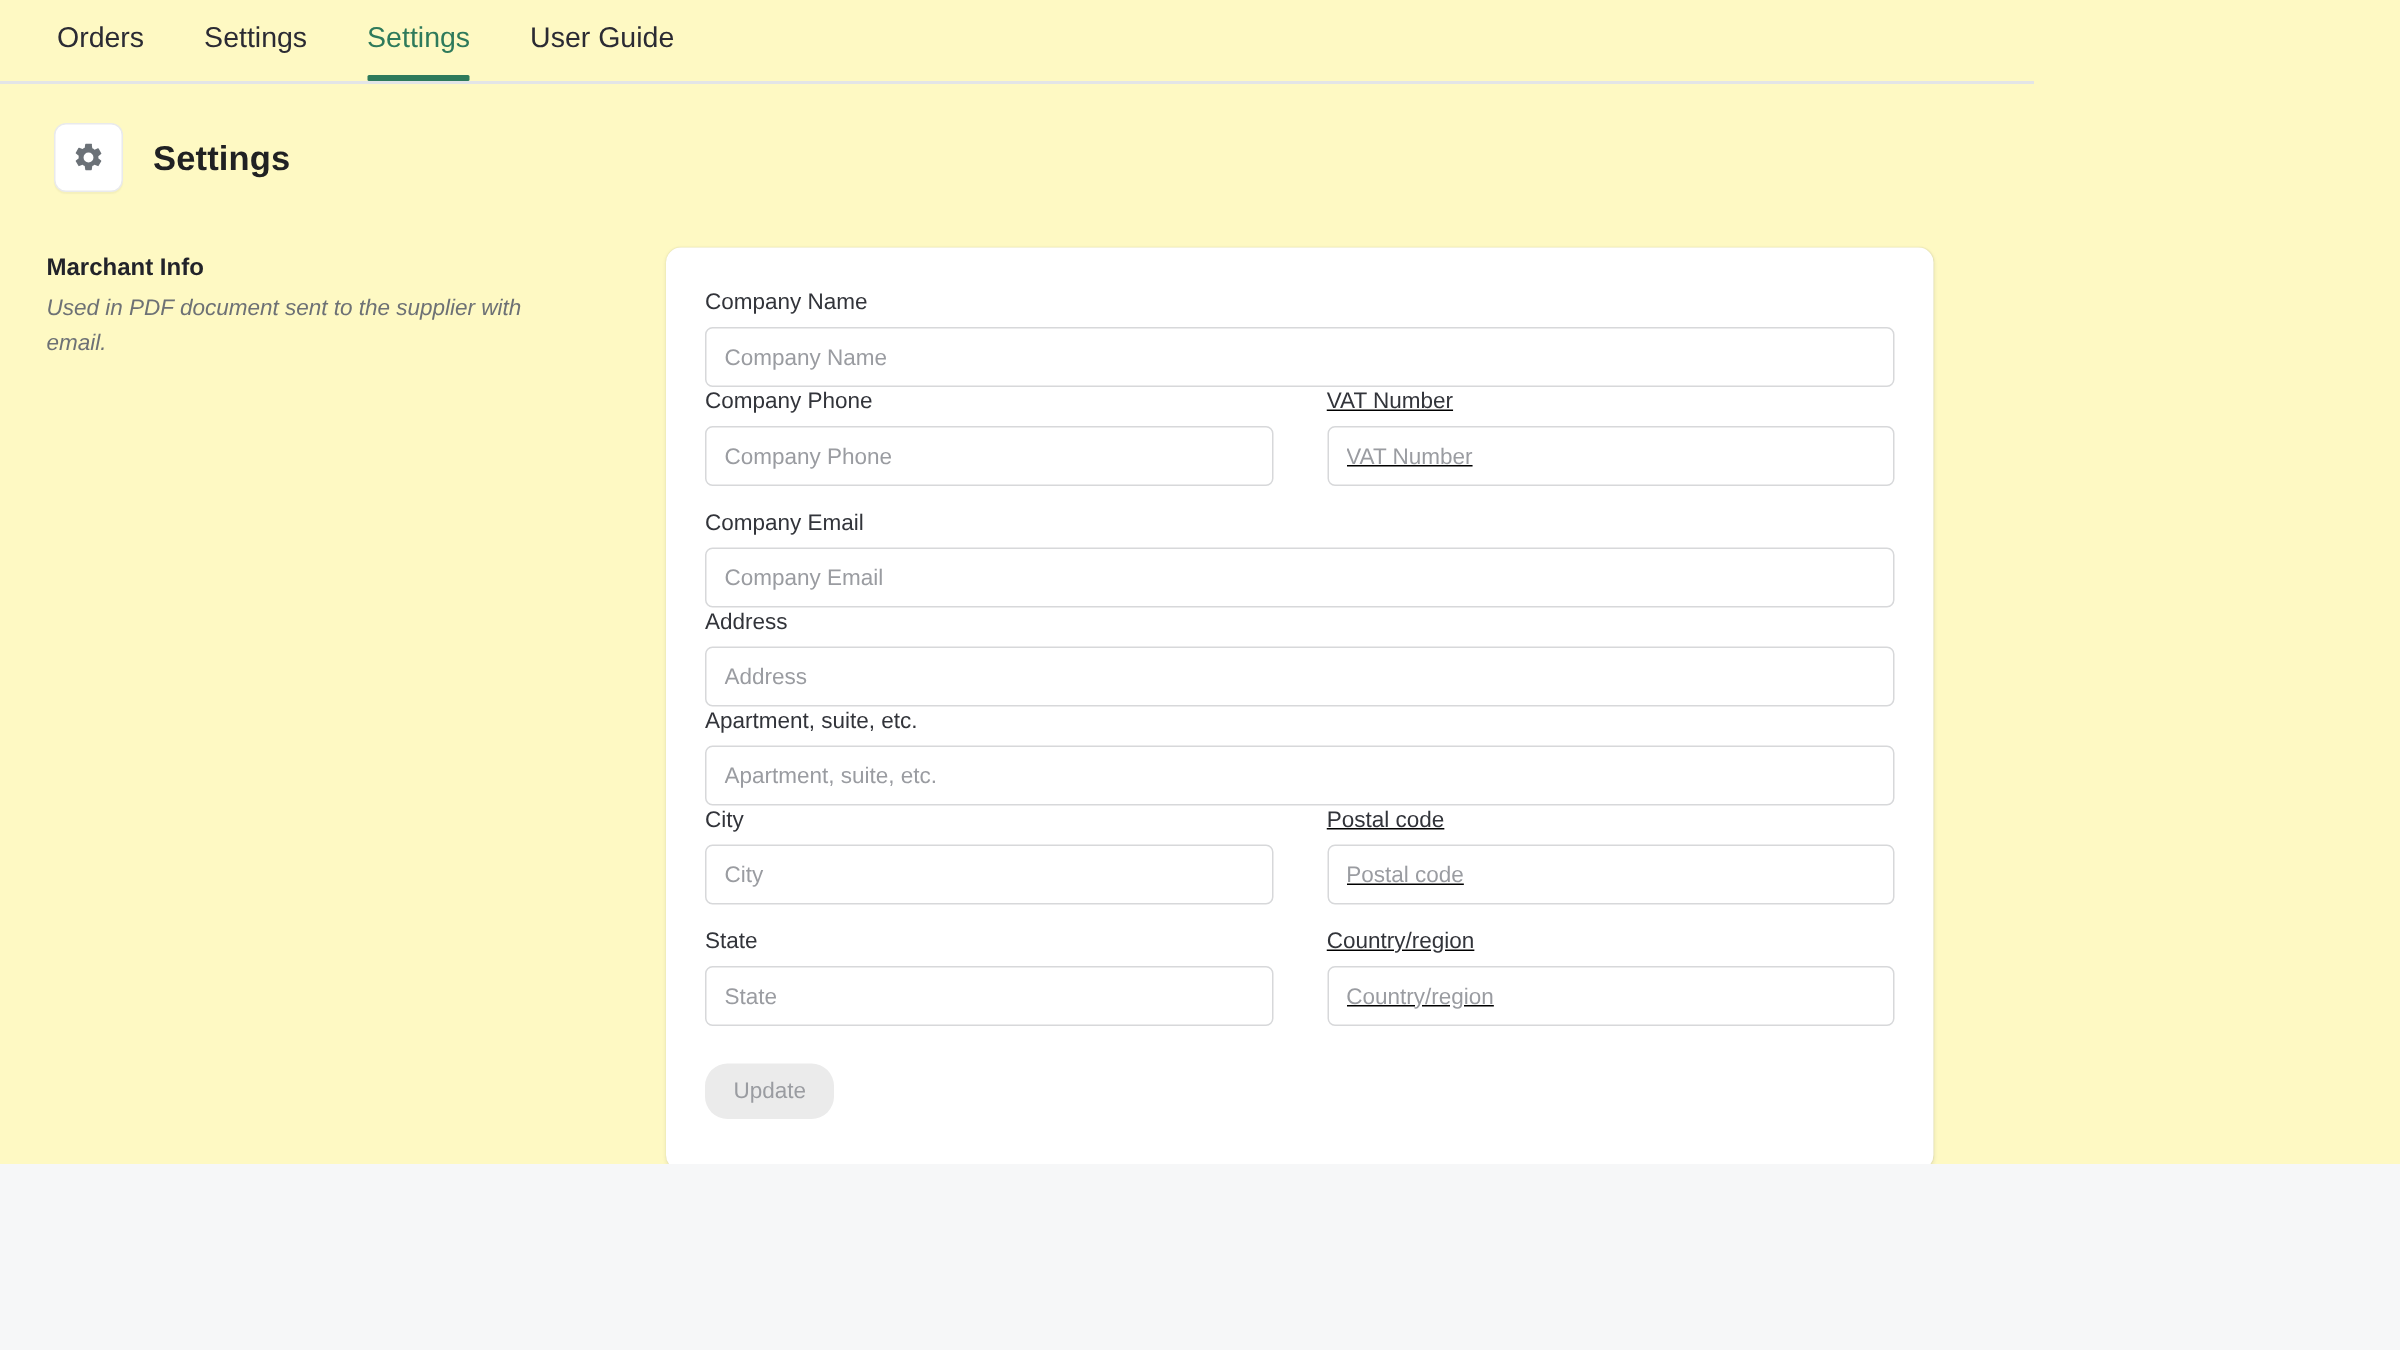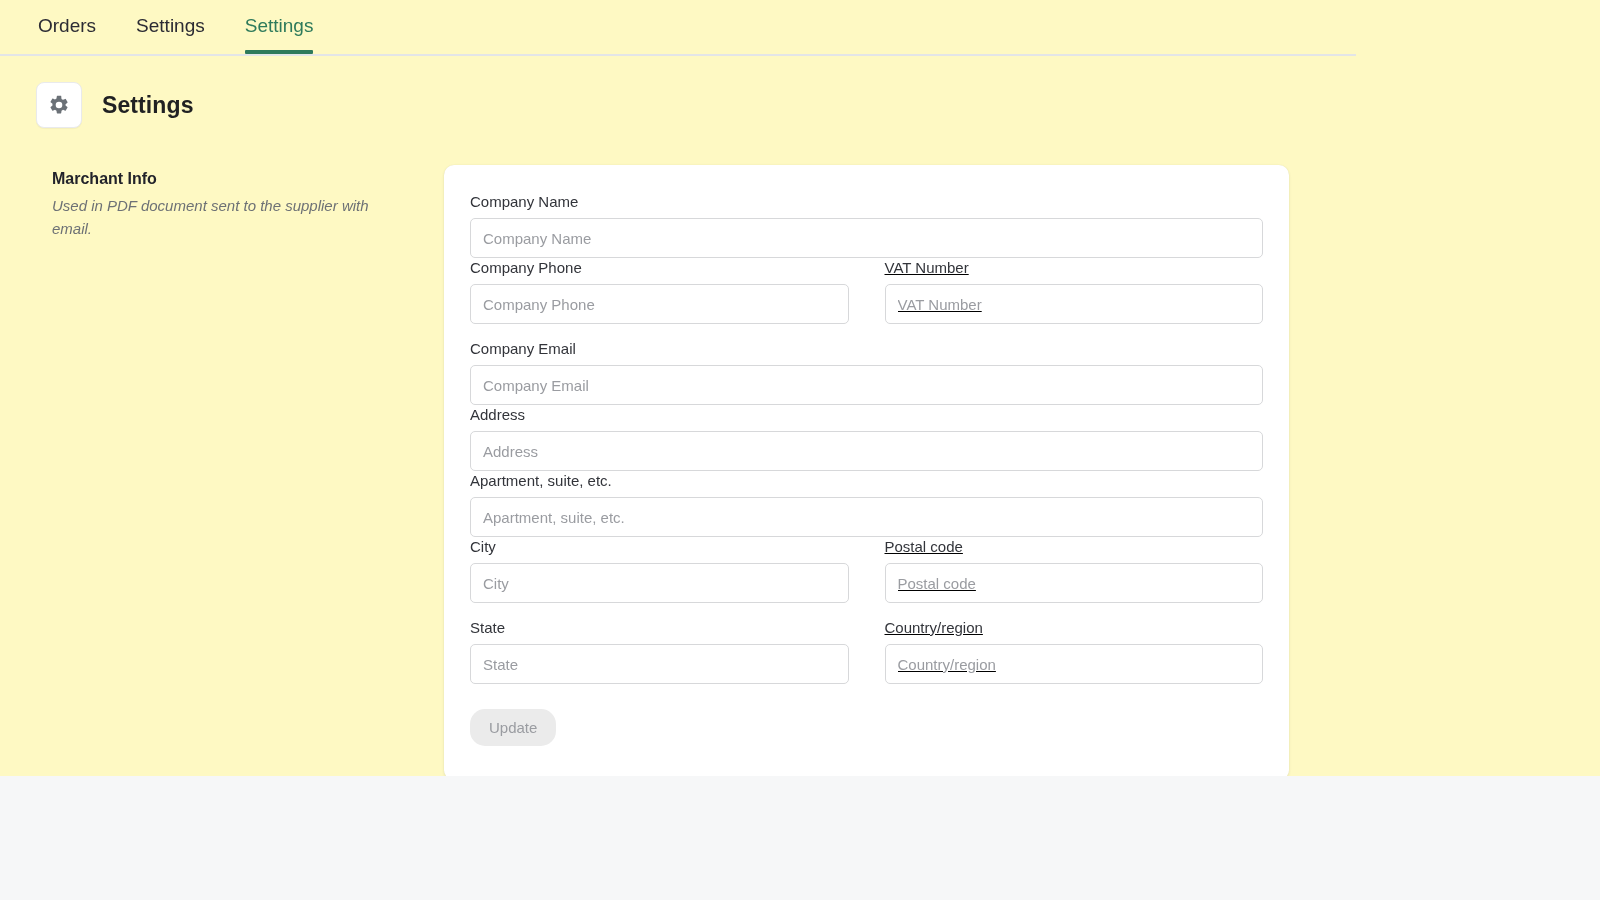--- a/index.html
+++ b/index.html
@@ -93,21 +93,21 @@
   }
 
   
   .content {
     display: flex;
     align-items: flex-start;
     padding: 37px 0 0 0;
   }
   .side-col {
     width: 440px;
-    padding-left: 52px;
+    padding-left: 31px;
     padding-top: 5px;
   }
   .side-title {
     font-size: 16px;
     font-weight: bold;
     color: #22232a;
     margin-bottom: 7px;
   }
   .side-desc {
     font-size: 15px;
@@ -181,20 +181,23 @@
       <div class="tab">
         <span>Orders</span>
       </div>
       <div class="tab">
         <span>Settings</span>
       </div>
       <div class="tab active">
         <span>Settings</span>
         <span class="tab-underline"></span>
       </div>
+      <div class="tab">
+        <span>User Guide</span>
+      </div>
     </div>
   </div>
 
   <div class="page-header">
     <div class="gear-box">
       <svg width="22" height="22" viewBox="0 0 24 24" aria-hidden="true">
         <path fill="#6b7177" d="M19.14 12.94a7.6 7.6 0 0 0 .06-.94 7.6 7.6 0 0 0-.06-.94l2.03-1.58a.48.48 0 0 0 .12-.62l-1.92-3.32a.48.48 0 0 0-.59-.21l-2.39.96a7.05 7.05 0 0 0-1.62-.94l-.36-2.54A.48.48 0 0 0 13.93 2h-3.84a.48.48 0 0 0-.47.41l-.36 2.54c-.59.24-1.13.56-1.62.94l-2.39-.96a.48.48 0 0 0-.59.21L2.74 8.46a.48.48 0 0 0 .12.62l2.03 1.58a7.6 7.6 0 0 0 0 1.88l-2.03 1.58a.48.48 0 0 0-.12.62l1.92 3.32c.12.21.36.29.59.21l2.39-.96c.49.38 1.03.7 1.62.94l.36 2.54c.04.24.24.41.47.41h3.84c.24 0 .44-.17.47-.41l.36-2.54c.59-.24 1.13-.56 1.62-.94l2.39.96c.23.08.47 0 .59-.21l1.92-3.32a.48.48 0 0 0-.12-.62l-2.03-1.58ZM12 15.6A3.6 3.6 0 1 1 12 8.4a3.6 3.6 0 0 1 0 7.2Z"></path>
       </svg>
     </div>
     <div class="page-title">Settings</div>

